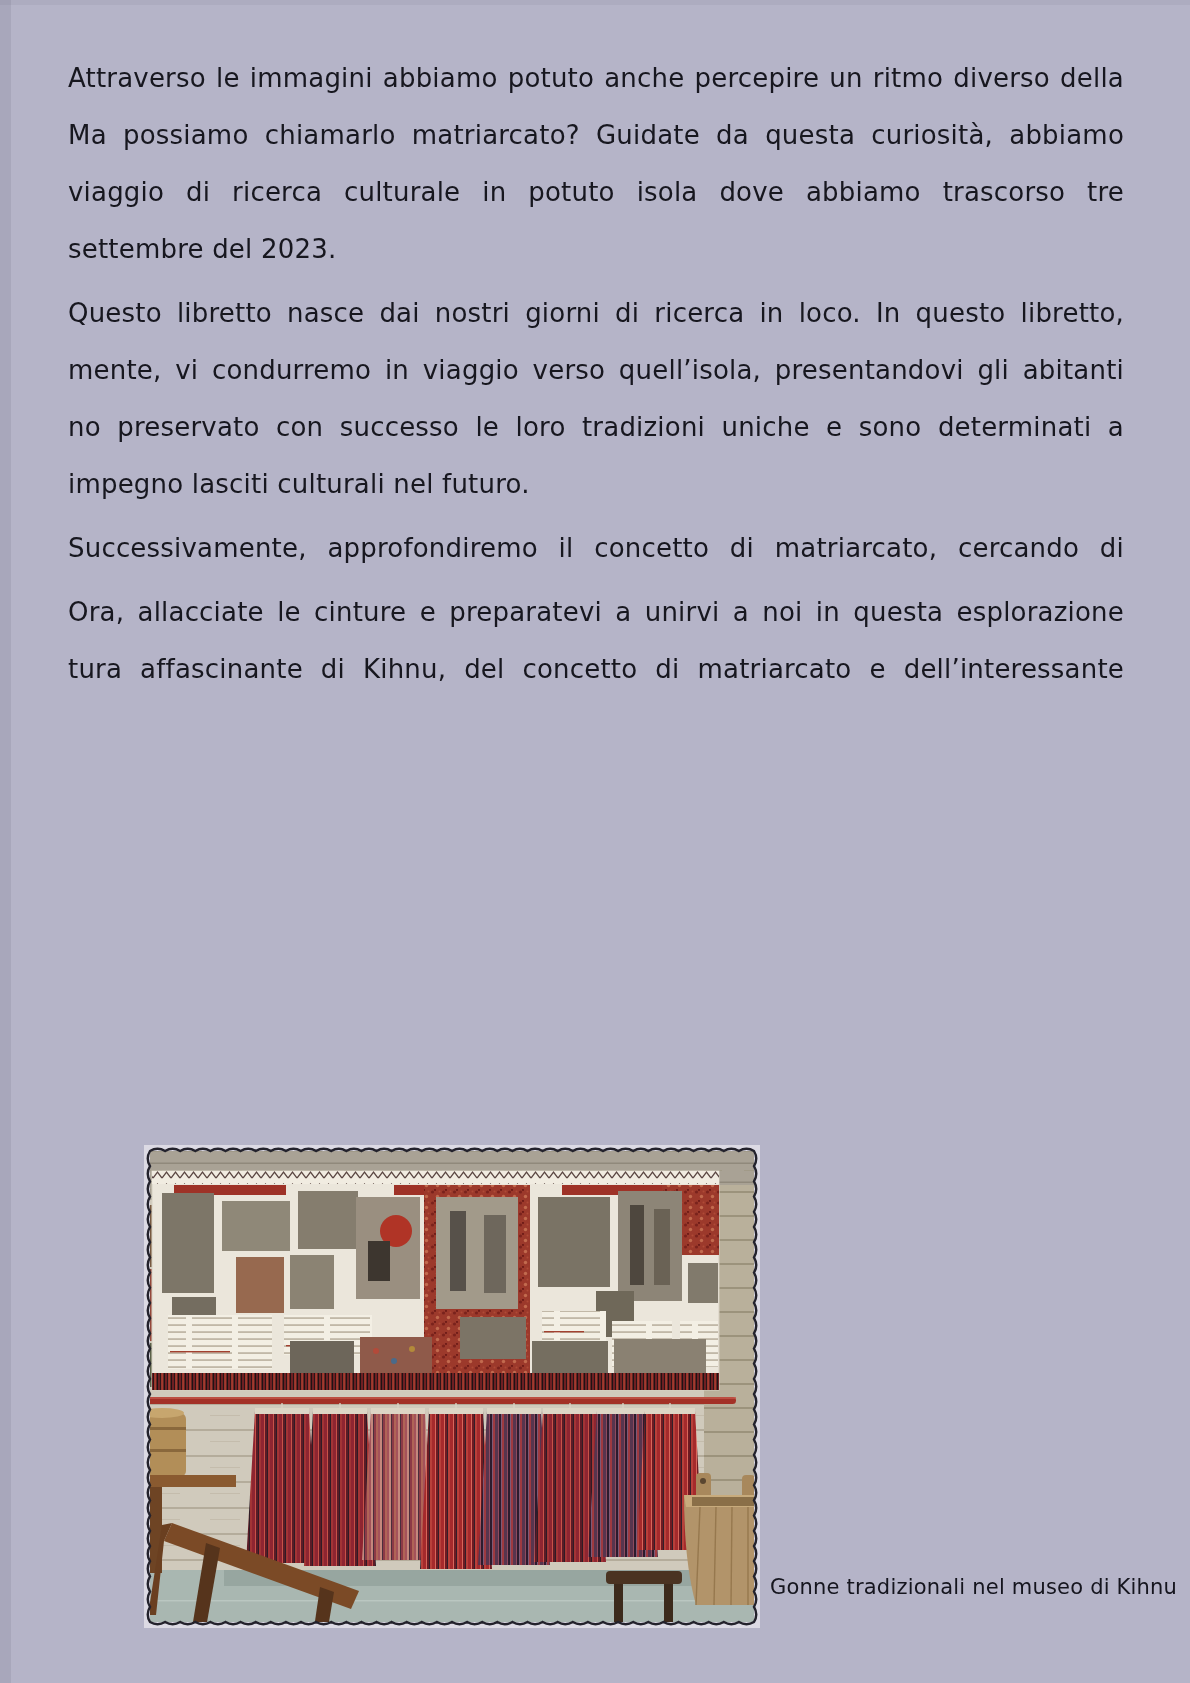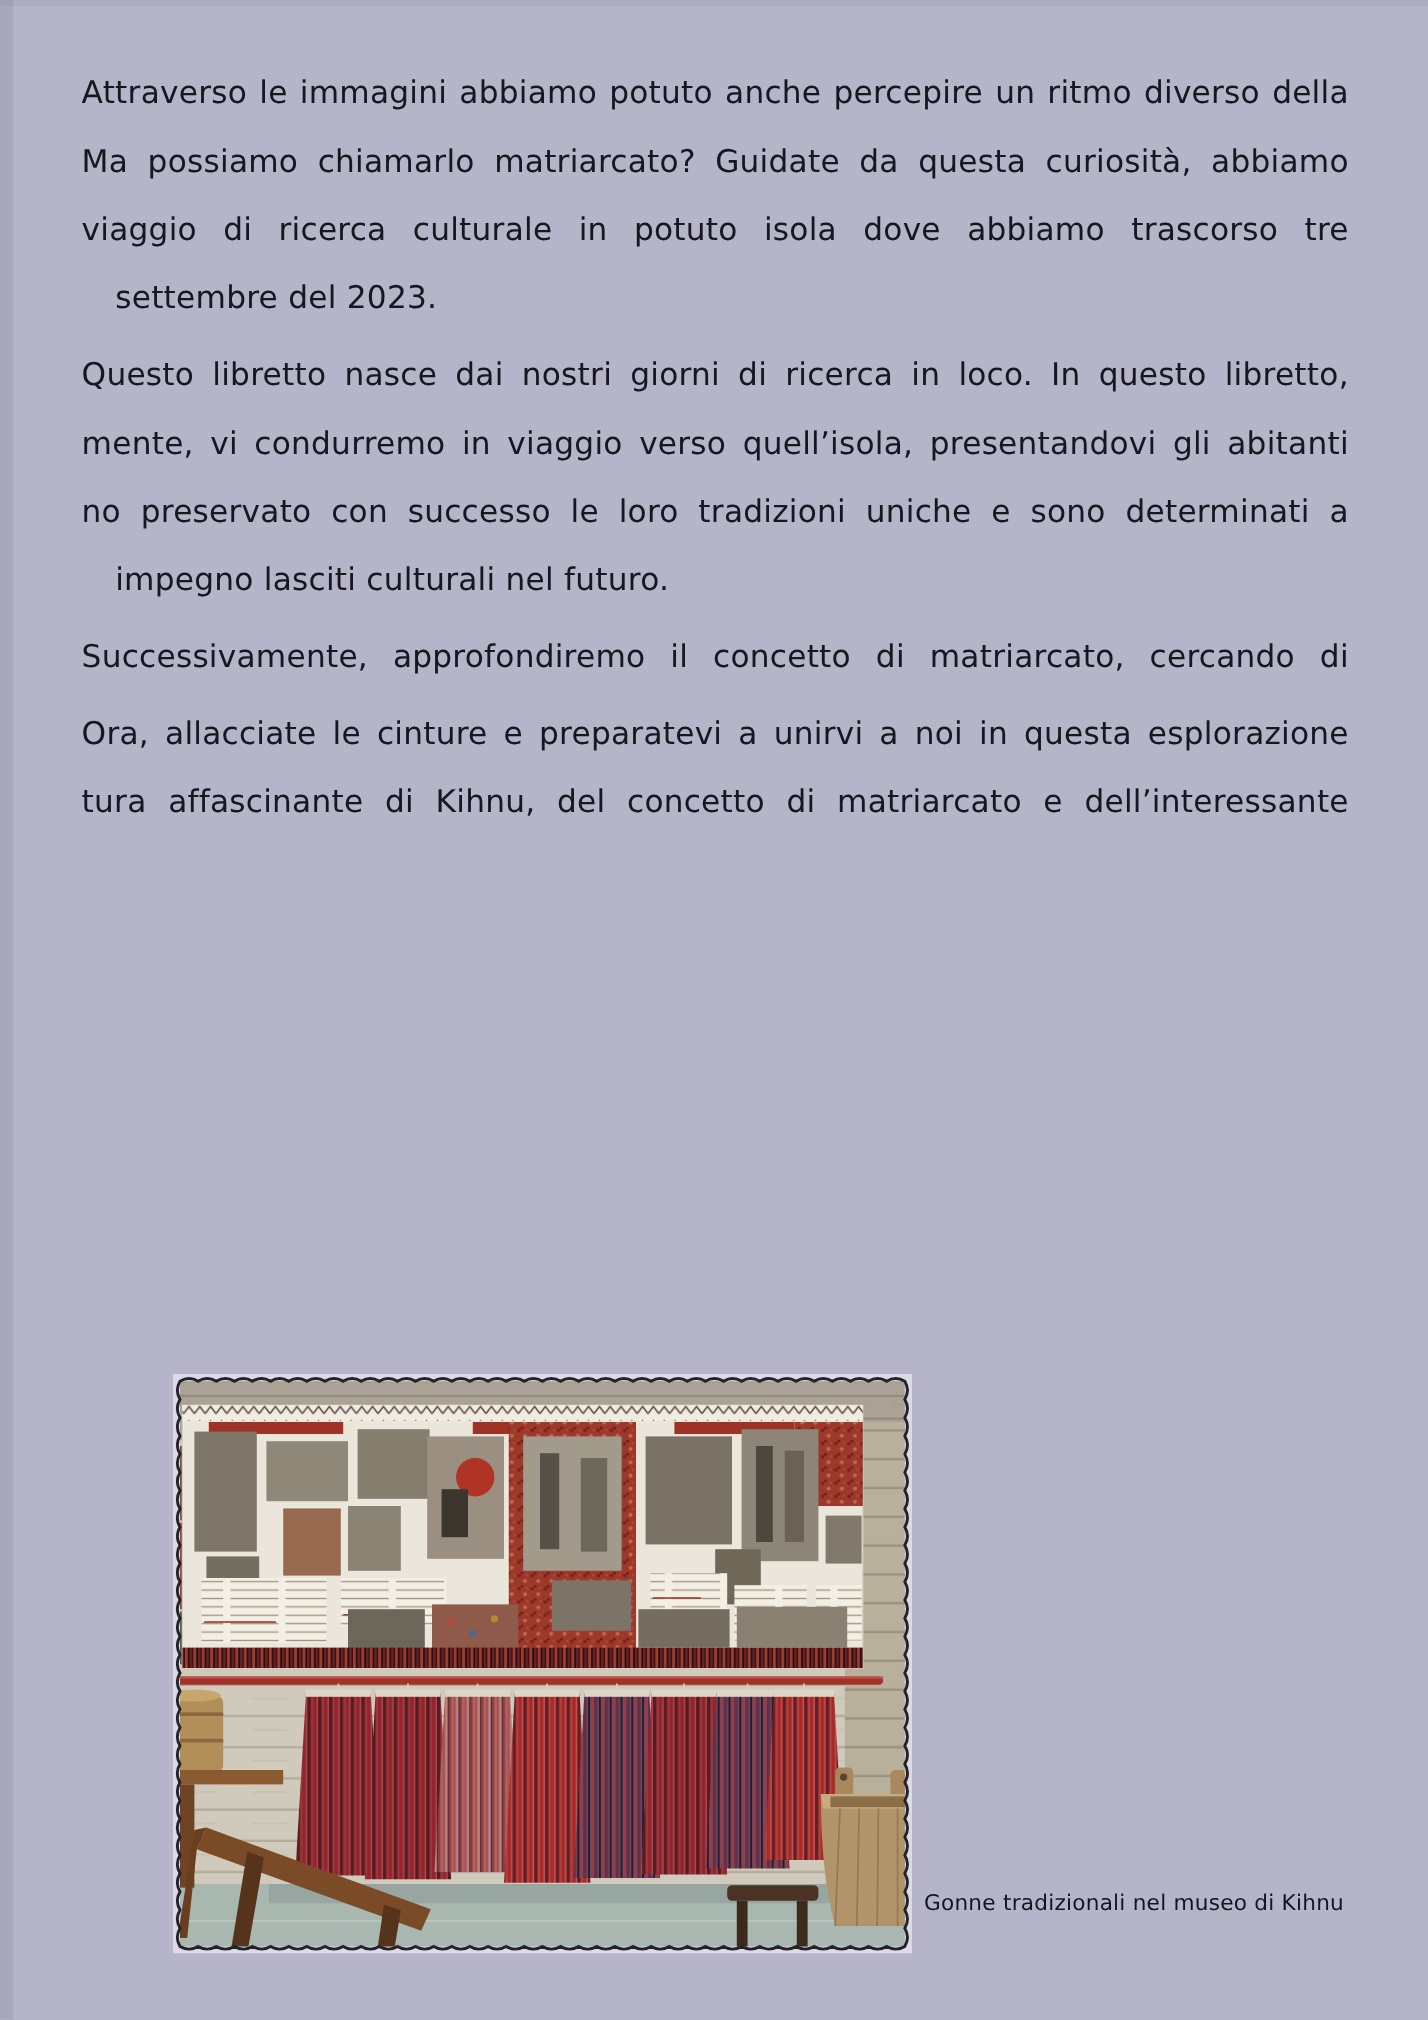--- a/index.html
+++ b/index.html
@@ -16,28 +16,28 @@
   .text-block{
     position:absolute;left:68px;top:50px;width:1056px;
     color:#17171f;font-size:26px;letter-spacing:0.2px;
   }
   .para{margin:0 0 7px 0;}
   .line{
     height:57px;line-height:57px;
     text-align:justify;text-align-last:justify;
     overflow:hidden;white-space:normal;
   }
-  .line.short{text-align:left;text-align-last:left;margin-left:28px;}
+  .line.short{text-align:left;text-align-last:left;}
   .photo-frame{
     position:absolute;left:144px;top:1145px;width:616px;height:483px;
   }
   .photo-frame svg{display:block;width:100%;height:100%;}
   .photo-caption{
     position:absolute;left:770px;top:1572px;width:420px;
-    color:#15151e;font-size:18px;line-height:30px;letter-spacing:0.2px;
+    color:#15151e;font-size:21px;line-height:30px;letter-spacing:0.2px;
   }
 </style>
 </head>
 <body style="background: rgb(181, 180, 200);">
 
 <div class="sheet">
 
   <div class="text-block" style="color: rgb(23, 23, 31);">
     <div class="para">
       <div class="line">Attraverso le immagini abbiamo potuto anche percepire un ritmo diverso della vita.</div>

